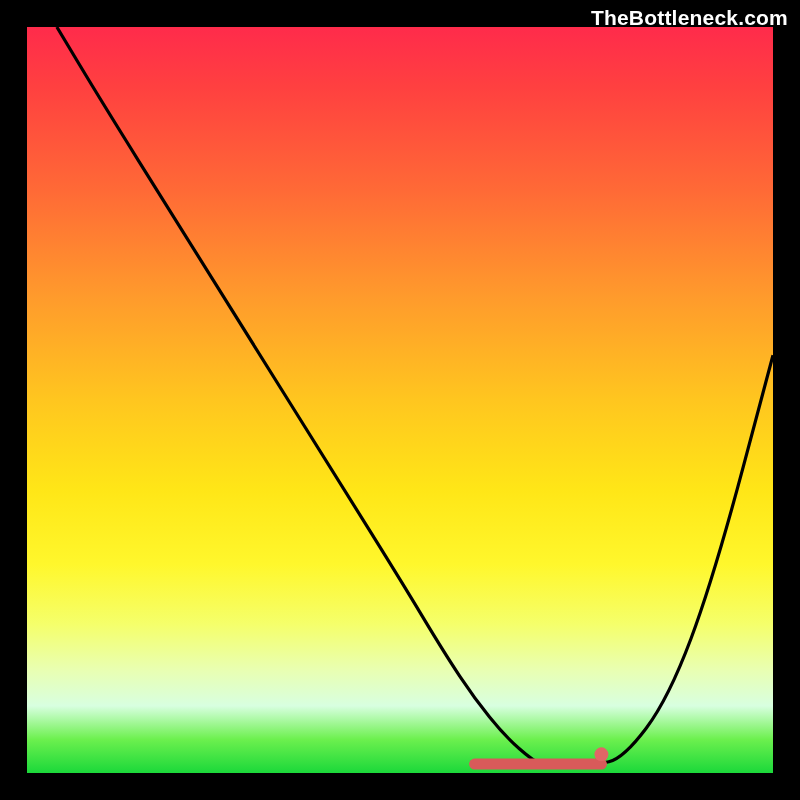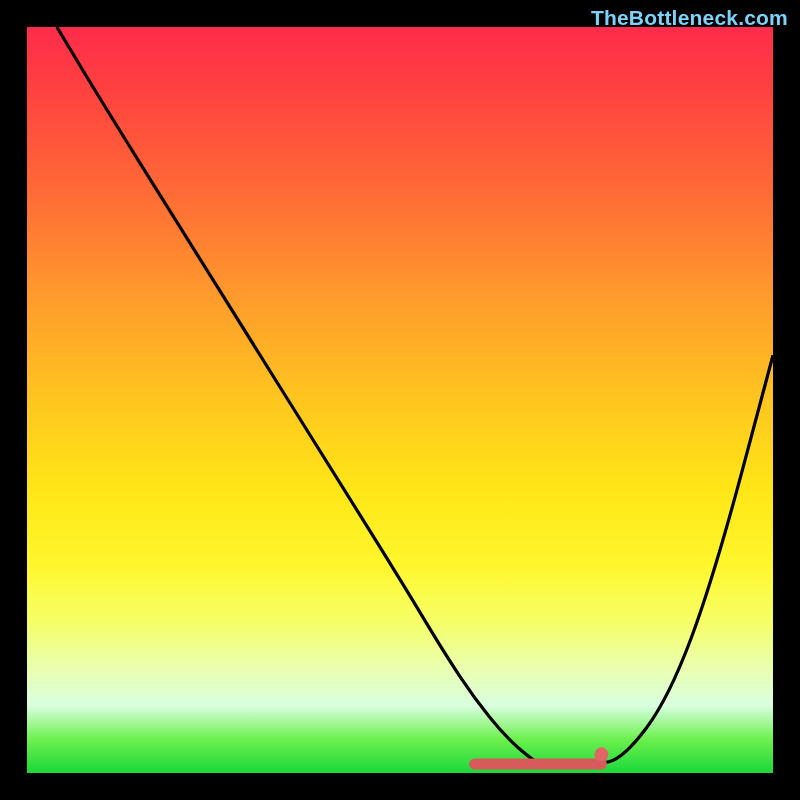--- a/index.html
+++ b/index.html
@@ -31,21 +31,21 @@
       #1bd83a 100%
     );
   }
   .watermark {
     position: absolute;
     top: 6px;
     right: 12px;
     font-family: Arial, Helvetica, sans-serif;
     font-size: 21px;
     font-weight: 600;
-    color: #7dd3fc;
+    color: #ffffff;
     letter-spacing: 0.2px;
   }
   svg.overlay {
     position: absolute;
     left: 0;
     top: 0;
   }
 </style>
 </head>
 <body>

